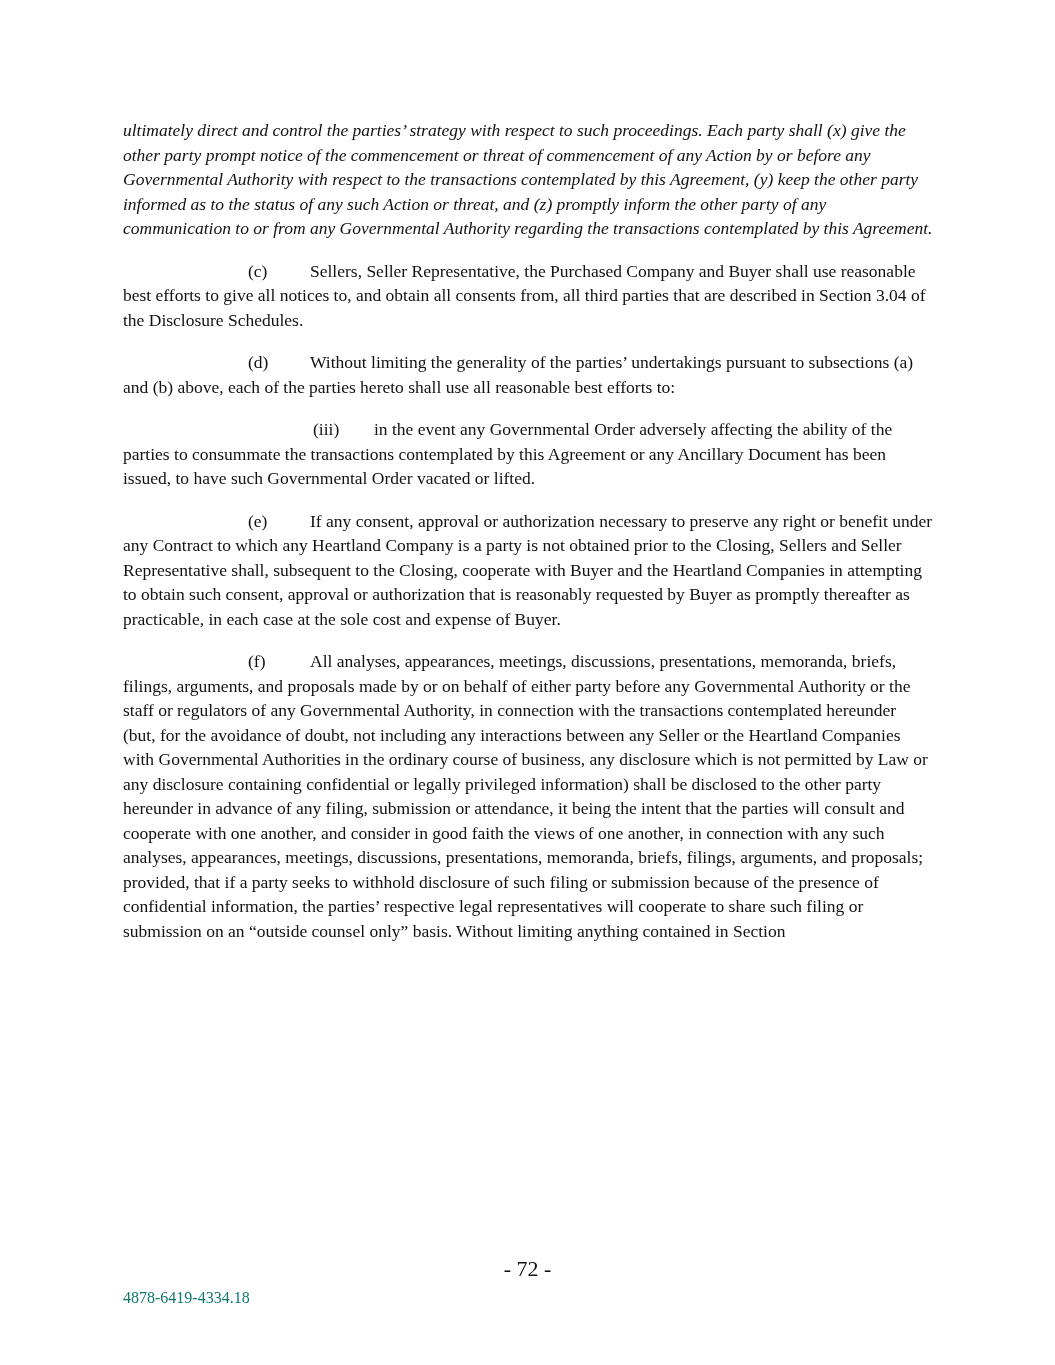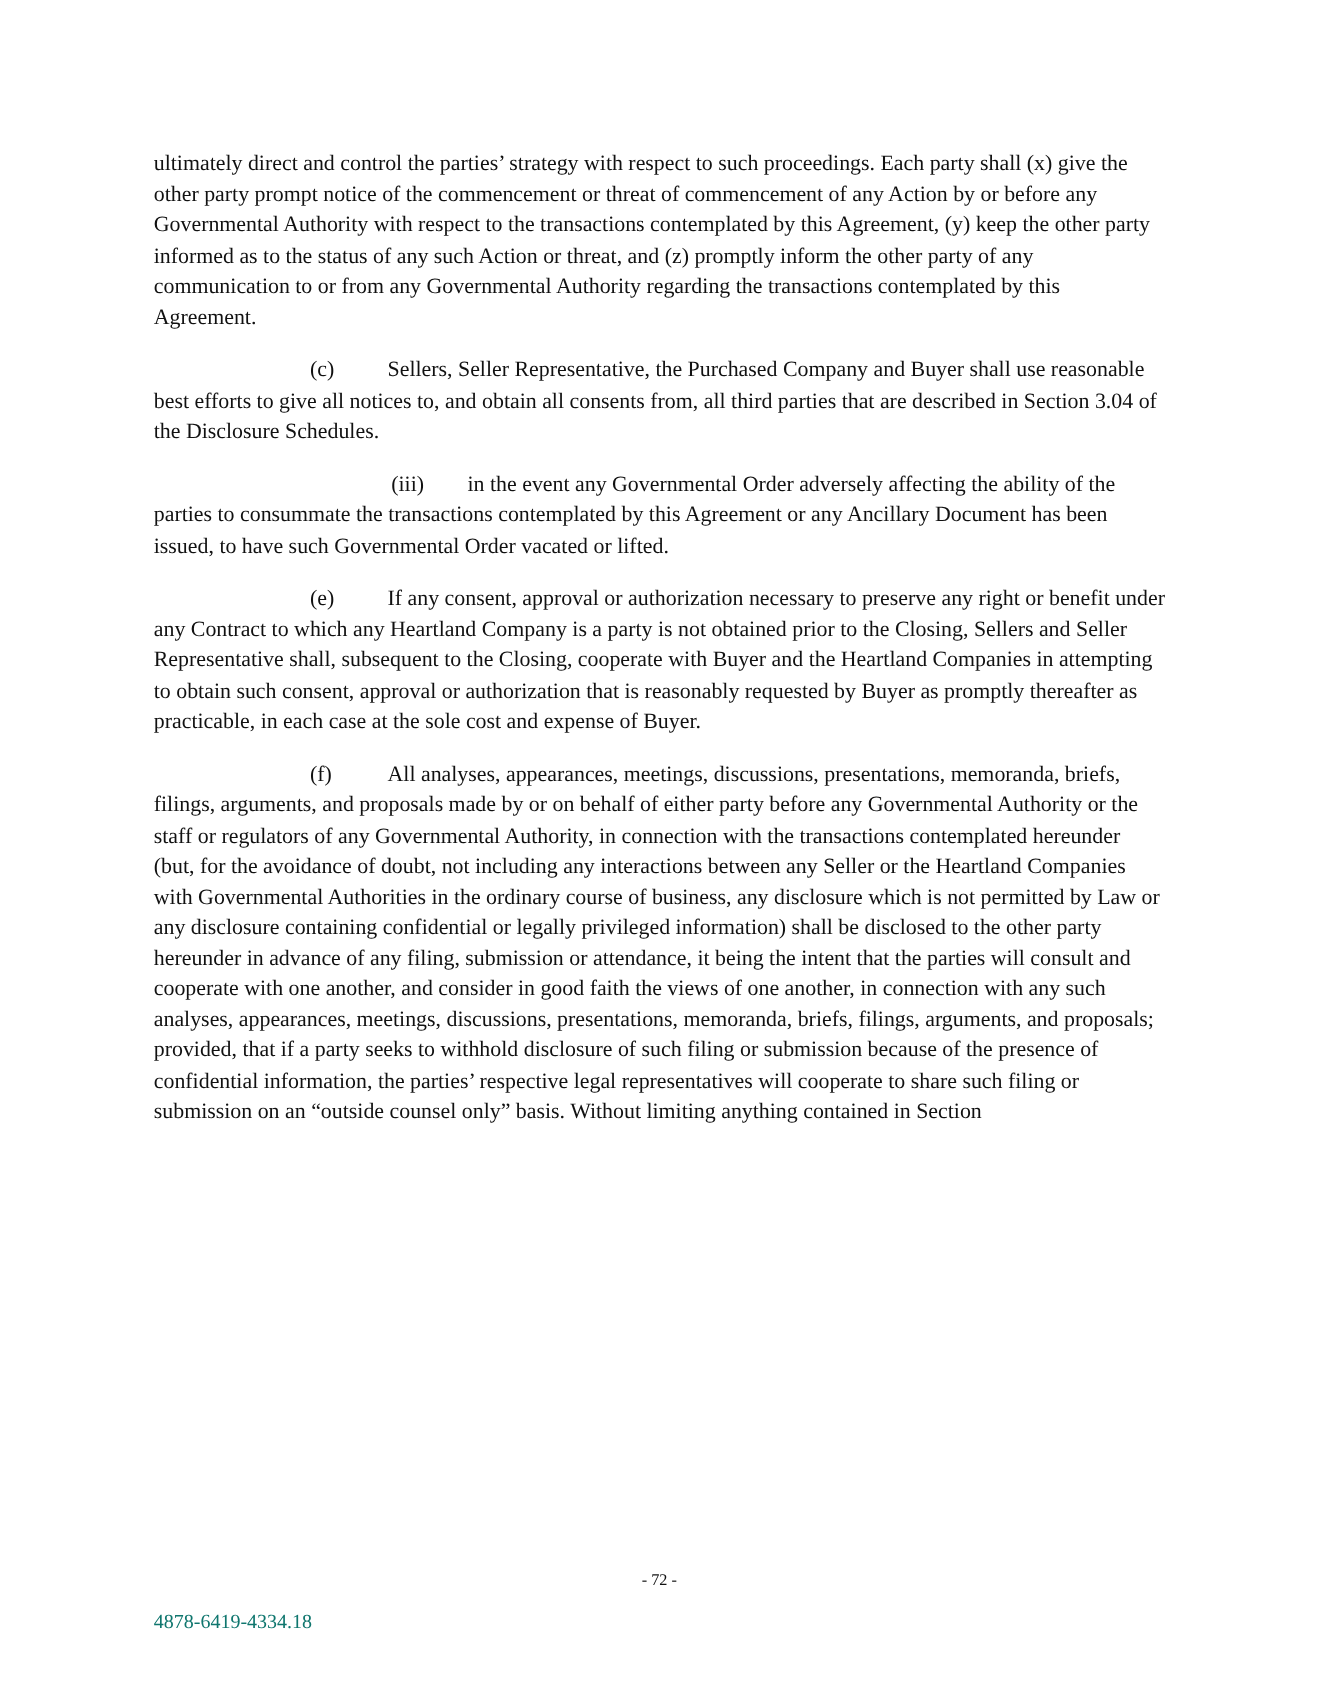--- a/index.html
+++ b/index.html
@@ -24,56 +24,58 @@
     font-size: 17.5px;
     line-height: 24.5px;
     text-align: left;
   }
   .content p {
     margin: 18px 0 0 0;
     padding: 0;
   }
   .content p.first {
     margin-top: 0;
+    font-style: italic;
   }
   .content p.indent-1 { text-indent: 125px; }
   .content p.indent-2 { text-indent: 190px; }
   .plabel {
     display: inline-block;
     text-indent: 0;
   }
   .plabel.w1 { width: 62px; }
   .plabel.w2 { width: 61px; }
   .footer-pagenum {
     position: absolute;
     left: 0;
     top: 1256px;
     width: 1055px;
     text-align: center;
-    font-size: 13px;
+    font-size: 22px;
     color: #111111;
   }
   .footer-docid {
     position: absolute;
     left: 123px;
     top: 1289px;
     font-size: 16px;
     color: #0f766e;
   }
 </style>
 </head>
 <body>
 
 <div class="page">
   <div class="content">
 
     <p class="first"><span>ultimately direct and control the parties’ strategy with respect to such proceedings. Each party shall (x) give the other party prompt notice of the commencement or threat of commencement of any Action by or before any Governmental Authority with respect to the transactions contemplated by this Agreement, (y) keep the other party informed as to the status of any such Action or threat, and (z) promptly inform the other party of any communication to or from any Governmental Authority regarding the transactions contemplated by this Agreement.</span></p>
 
     <p class="indent-1"><span class="plabel w1">(c)</span><span>Sellers, Seller Representative, the Purchased Company and Buyer shall use reasonable best efforts to give all notices to, and obtain all consents from, all third parties that are described in Section 3.04 of the Disclosure Schedules.</span></p>
 
+    <p class="indent-1"><span class="plabel w1">(d)</span><span>Without limiting the generality of the parties’ undertakings pursuant to subsections (a) and (b) above, each of the parties hereto shall use all reasonable best efforts to:</span></p>
 
 
 
     <p class="indent-2"><span class="plabel w2">(iii)</span><span>in the event any Governmental Order adversely affecting the ability of the parties to consummate the transactions contemplated by this Agreement or any Ancillary Document has been issued, to have such Governmental Order vacated or lifted.</span></p>
 
     <p class="indent-1"><span class="plabel w1">(e)</span><span>If any consent, approval or authorization necessary to preserve any right or benefit under any Contract to which any Heartland Company is a party is not obtained prior to the Closing, Sellers and Seller Representative shall, subsequent to the Closing, cooperate with Buyer and the Heartland Companies in attempting to obtain such consent, approval or authorization that is reasonably requested by Buyer as promptly thereafter as practicable, in each case at the sole cost and expense of Buyer.</span></p>
 
     <p class="indent-1"><span class="plabel w1">(f)</span><span>All analyses, appearances, meetings, discussions, presentations, memoranda, briefs, filings, arguments, and proposals made by or on behalf of either party before any Governmental Authority or the staff or regulators of any Governmental Authority, in connection with the transactions contemplated hereunder (but, for the avoidance of doubt, not including any interactions between any Seller or the Heartland Companies with Governmental Authorities in the ordinary course of business, any disclosure which is not permitted by Law or any disclosure containing confidential or legally privileged information) shall be disclosed to the other party hereunder in advance of any filing, submission or attendance, it being the intent that the parties will consult and cooperate with one another, and consider in good faith the views of one another, in connection with any such analyses, appearances, meetings, discussions, presentations, memoranda, briefs, filings, arguments, and proposals; provided, that if a party seeks to withhold disclosure of such filing or submission because of the presence of confidential information, the parties’ respective legal representatives will cooperate to share such filing or submission on an “outside counsel only” basis. Without limiting anything contained in Section</span></p>
 
   </div>

